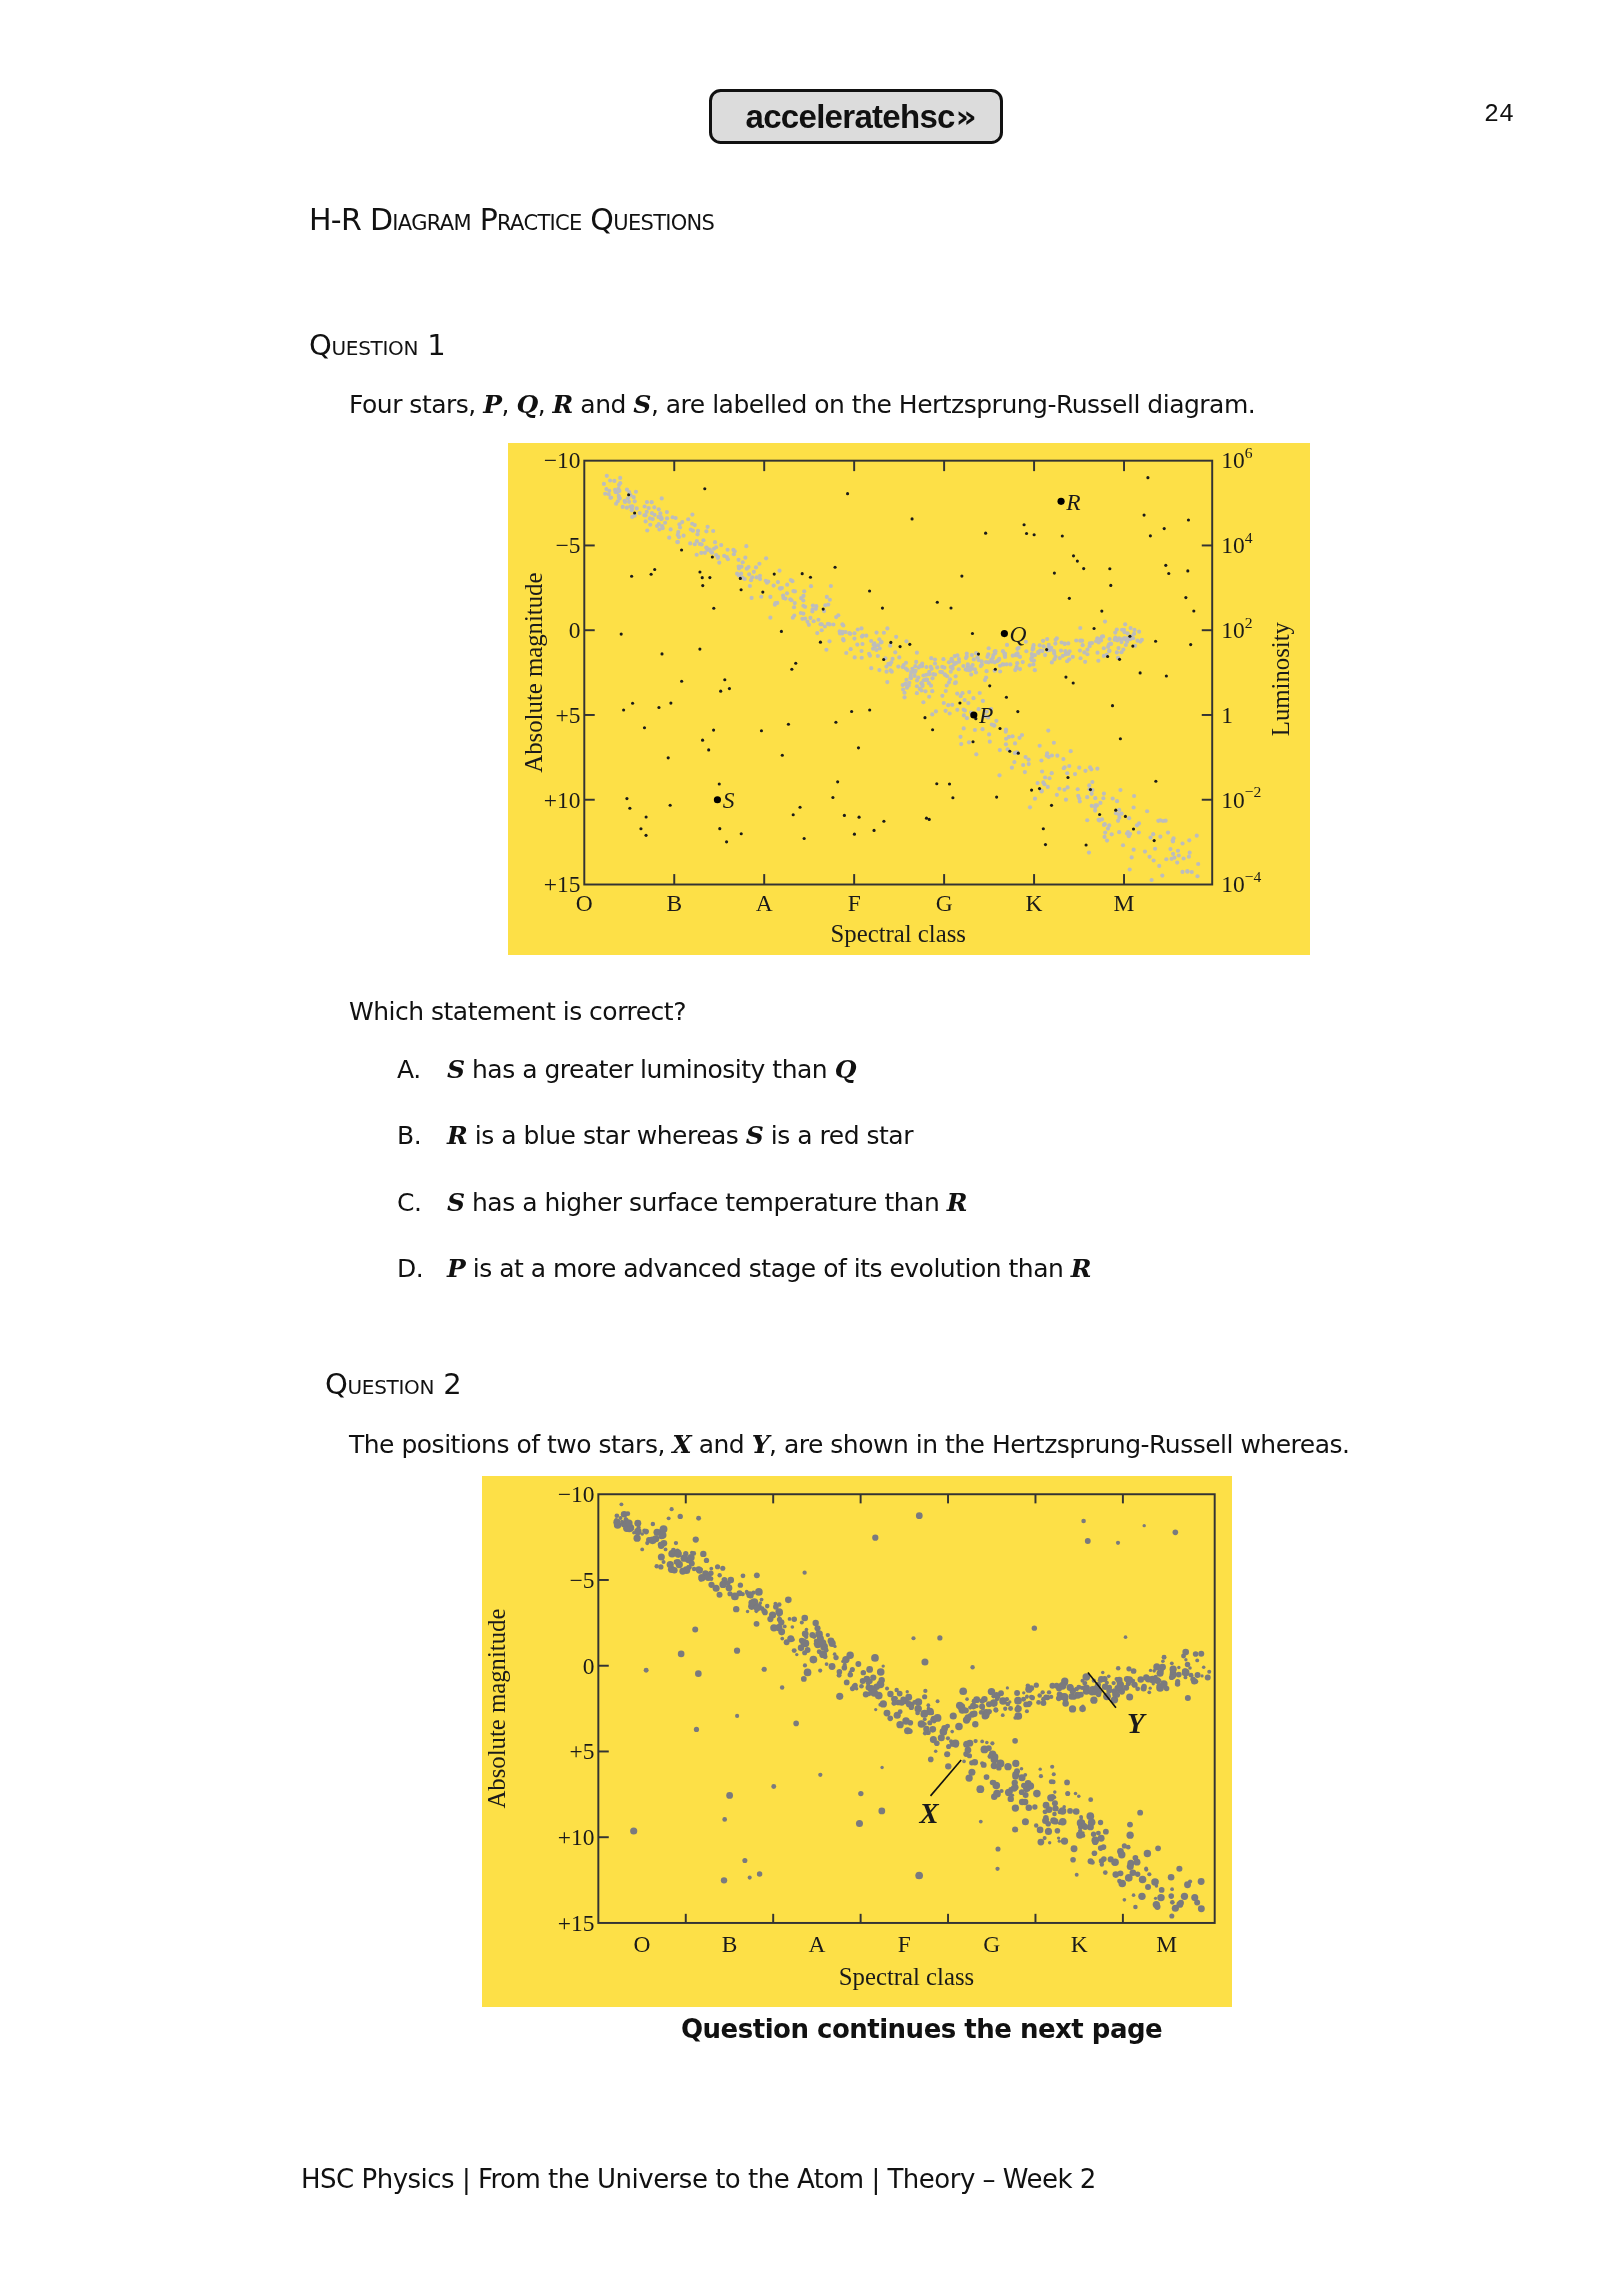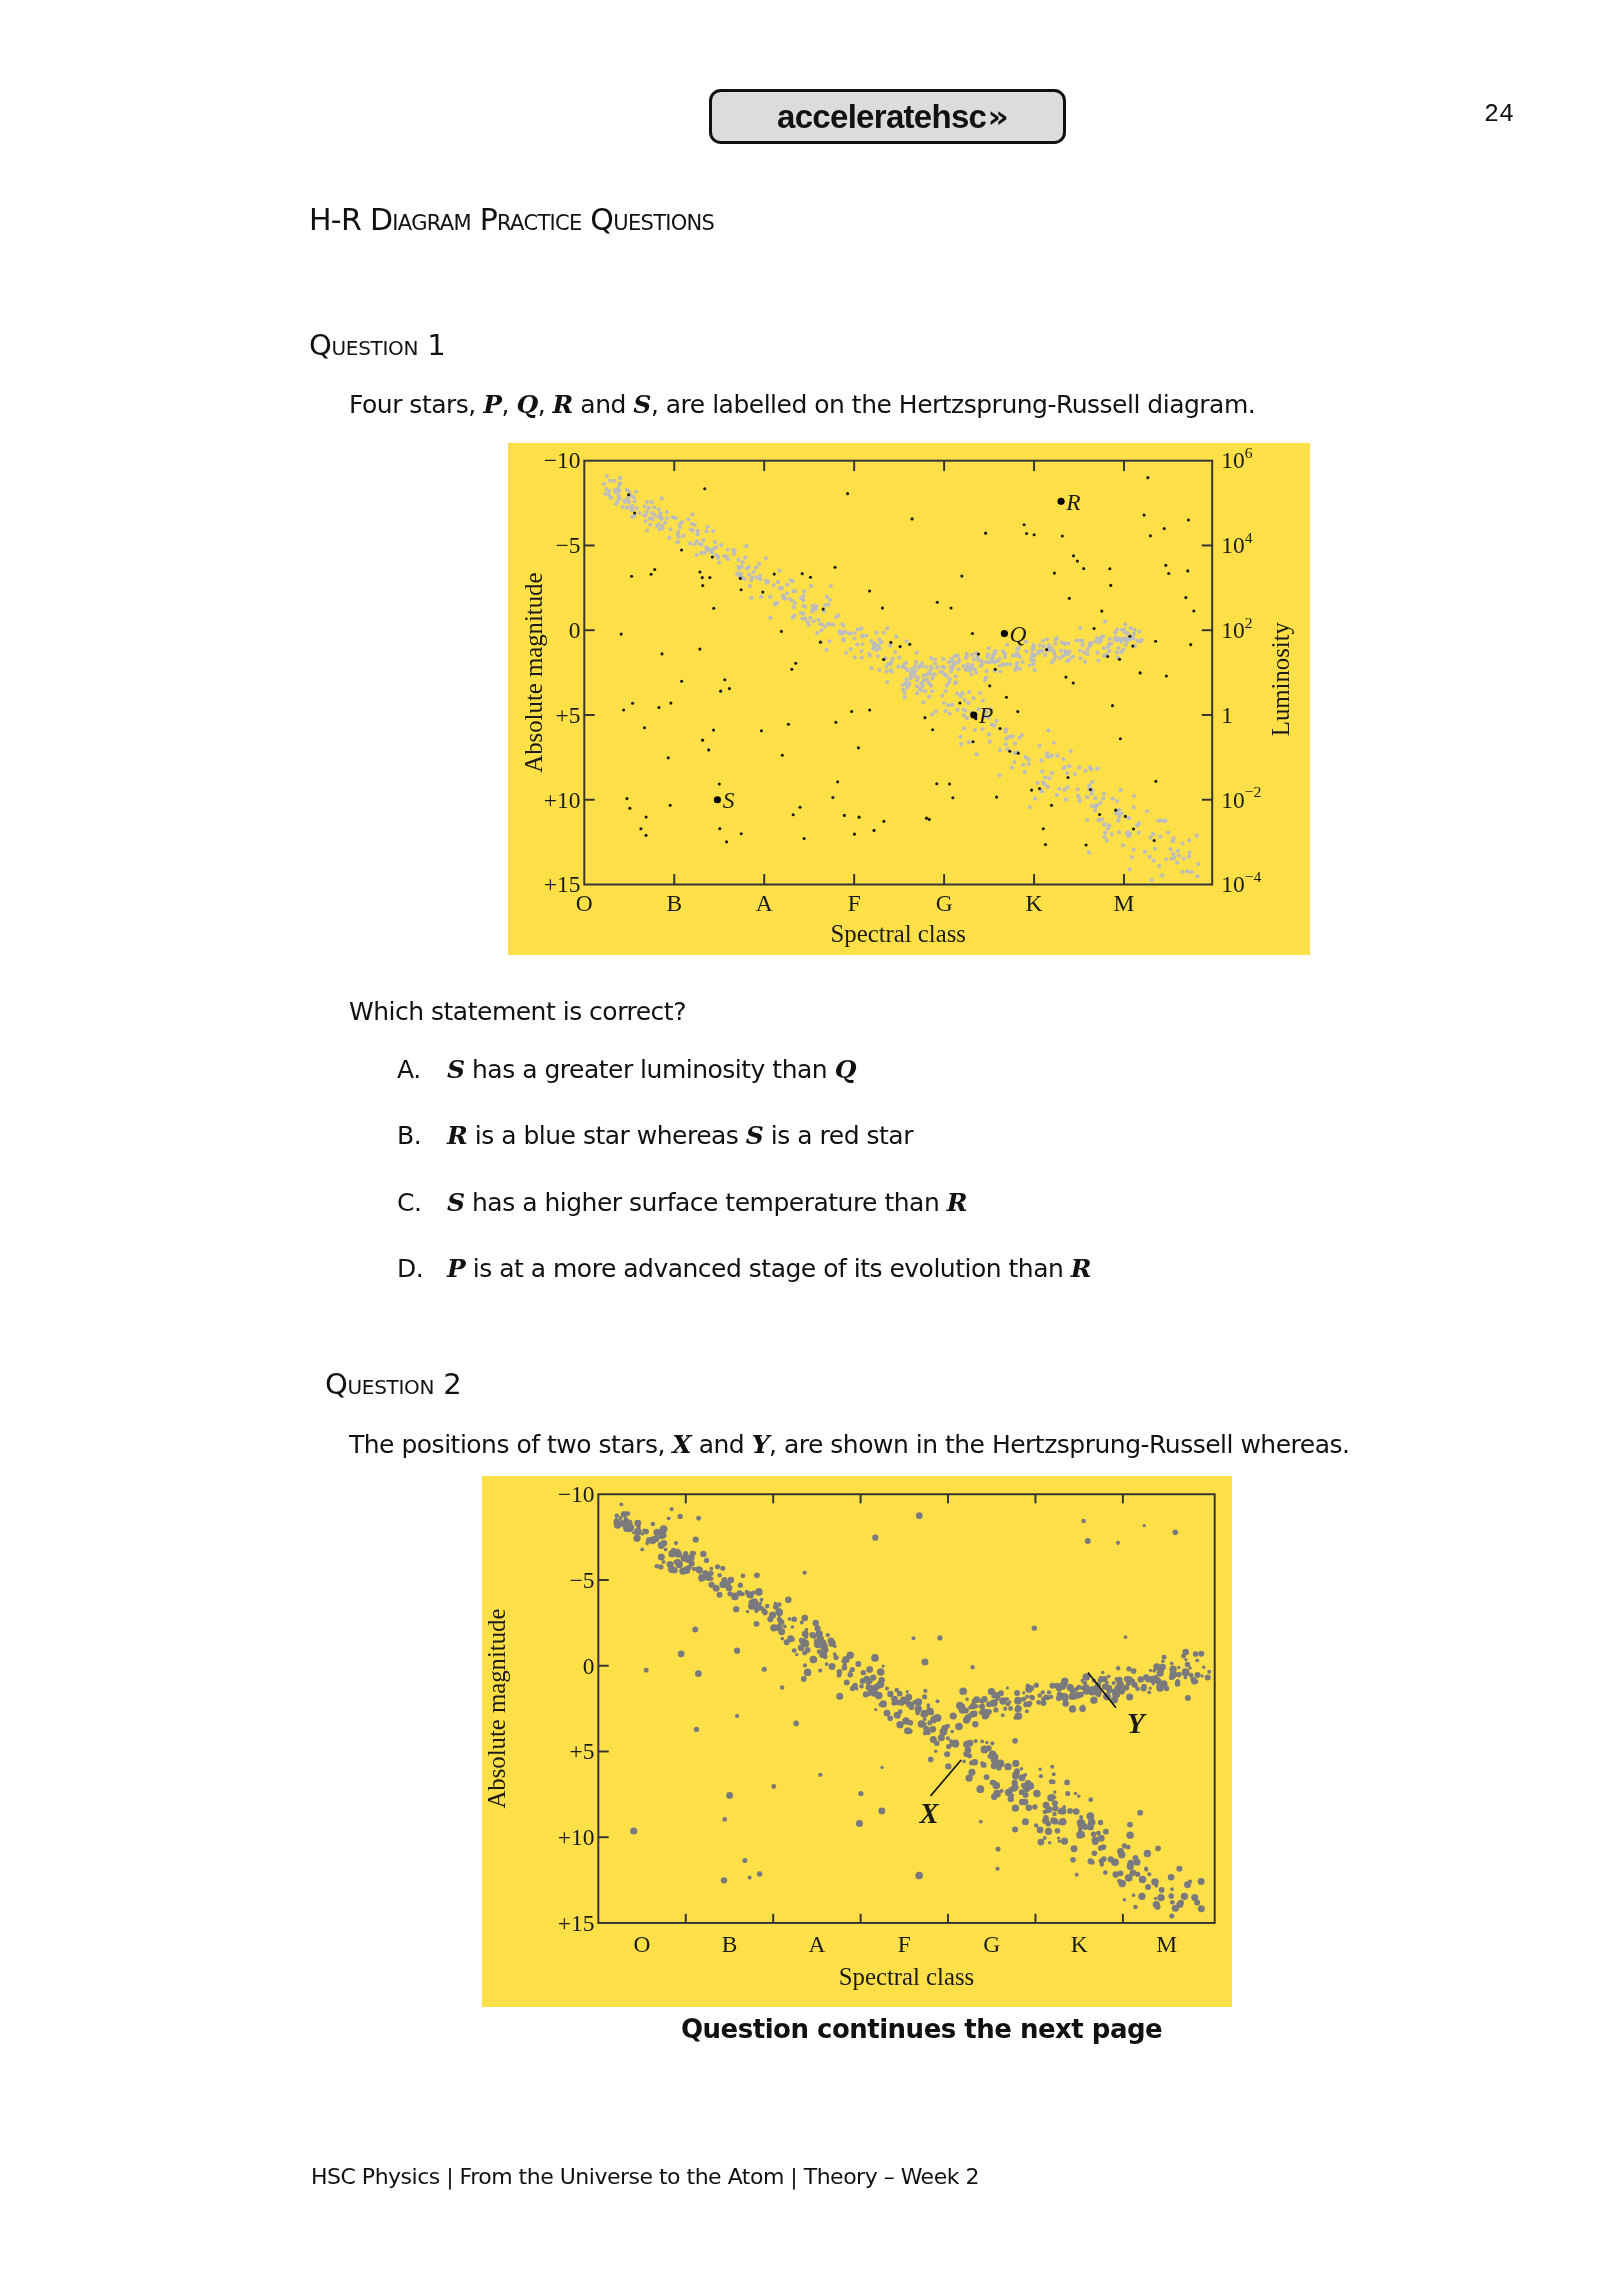--- a/index.html
+++ b/index.html
@@ -1,36 +1,36 @@
 <!DOCTYPE html>
 <html style="font-size:10.4px"><head>
 <meta charset="utf-8">
 <style>
   html, body { margin: 0; padding: 0; background: #ffffff; }
   body { width: 1616px; height: 2284px; position: relative; overflow: hidden;
          font-family: "DejaVu Sans", sans-serif; color: #111; }
   .abs { position: absolute; }
-  .logo { left: 709px; top: 89px; width: 357px; height: 55px; box-sizing: border-box;
+  .logo { left: 709px; top: 89px; width: 294px; height: 55px; box-sizing: border-box;
           border: 3.3px solid #111; border-radius: 11.7px; background: #dcdcdc;
           display: flex; align-items: center; justify-content: center; }
   .logo-text { font-family: "Liberation Sans", sans-serif; font-weight: 700; font-size: 33px;
                letter-spacing: -0.7px; color: #111; }
   .logo-chev { font-family: "DejaVu Sans", sans-serif; font-weight: 700; font-size: 30px; margin-left: 1.3px;
                letter-spacing: -9px; transform: scaleX(1.1); display: inline-block; }
   .page-num { right: 102px; top: 100px; font-size: 25px; font-family: Liberation Mono, monospace; font-weight: 300; }
   .title { left: 309px; top: 202px; font-size: 30px; font-weight: 400; letter-spacing: -0.7px; font-variant: small-caps;
            font-family: "DejaVu Sans", sans-serif; }
   .q-head { font-size: 29px; font-variant: small-caps; letter-spacing: -0.3px; font-family: "DejaVu Sans", sans-serif; }
   .body-text { font-size: 25px; letter-spacing: -0.5px; font-family: "DejaVu Sans", sans-serif; white-space: nowrap; margin-left: 40px; }
   .var { font-family: "DejaVu Serif", serif; font-weight: 700; font-style: italic; }
   .opt-letter { display: inline-block; width: 50px; }
   .chart-box { background: #fde047; }
   svg text { font-family: "Liberation Serif", "DejaVu Serif", serif; fill: #1a1a1a; }
   .continues { font-weight: 700; font-size: 26px; letter-spacing: -0.5px; }
-  .footer { left: 311px; top: 2164px; font-size: 22px; letter-spacing: -0.5px; text-align: right; }
+  .footer { left: 301px; top: 2164px; font-size: 26px; letter-spacing: -0.5px; text-align: right; }
 </style>
 </head>
 <body>
 
 <div class="abs logo">
   <span class="logo-text">acceleratehsc</span>
   <span class="logo-chev">»</span>
 </div>
 <div class="abs page-num">24</div>
 

